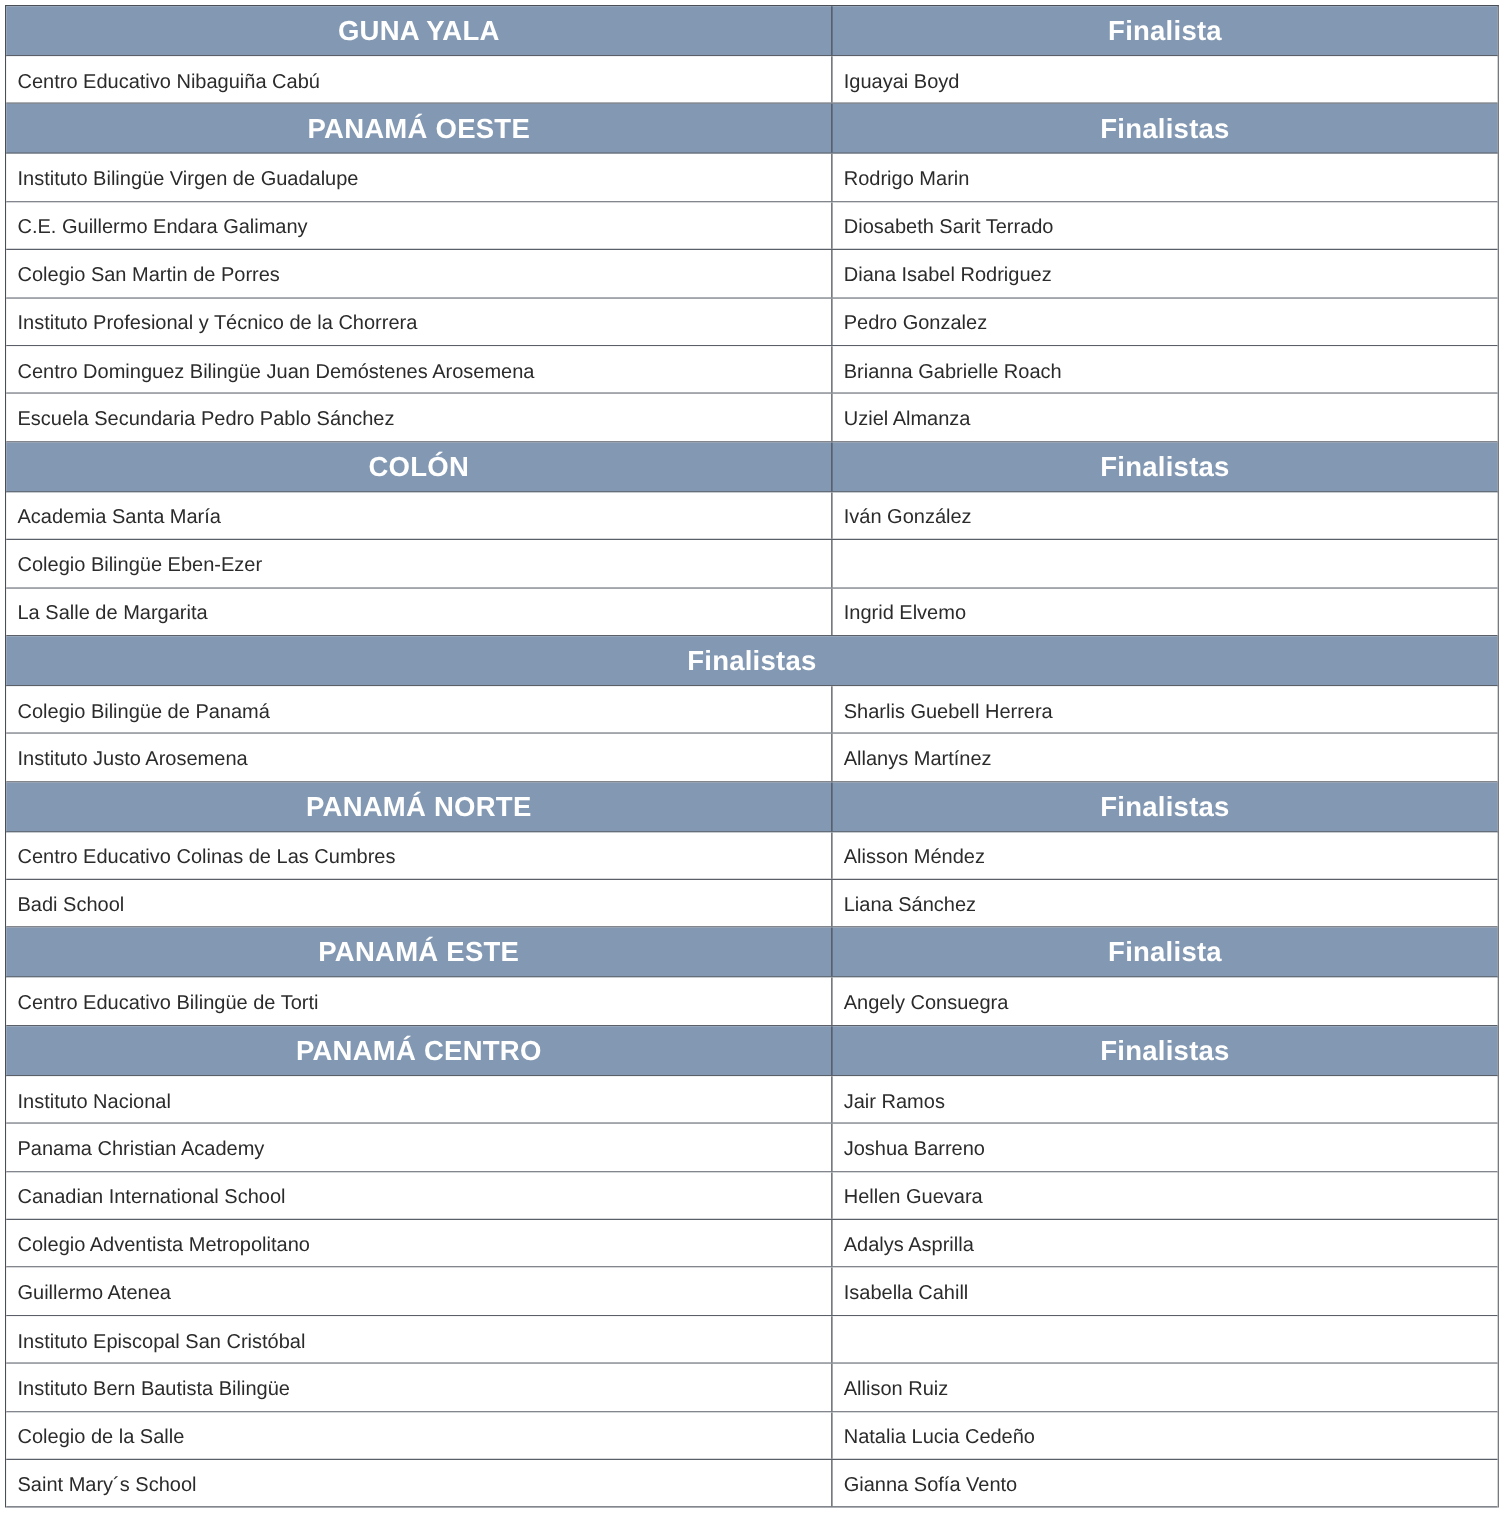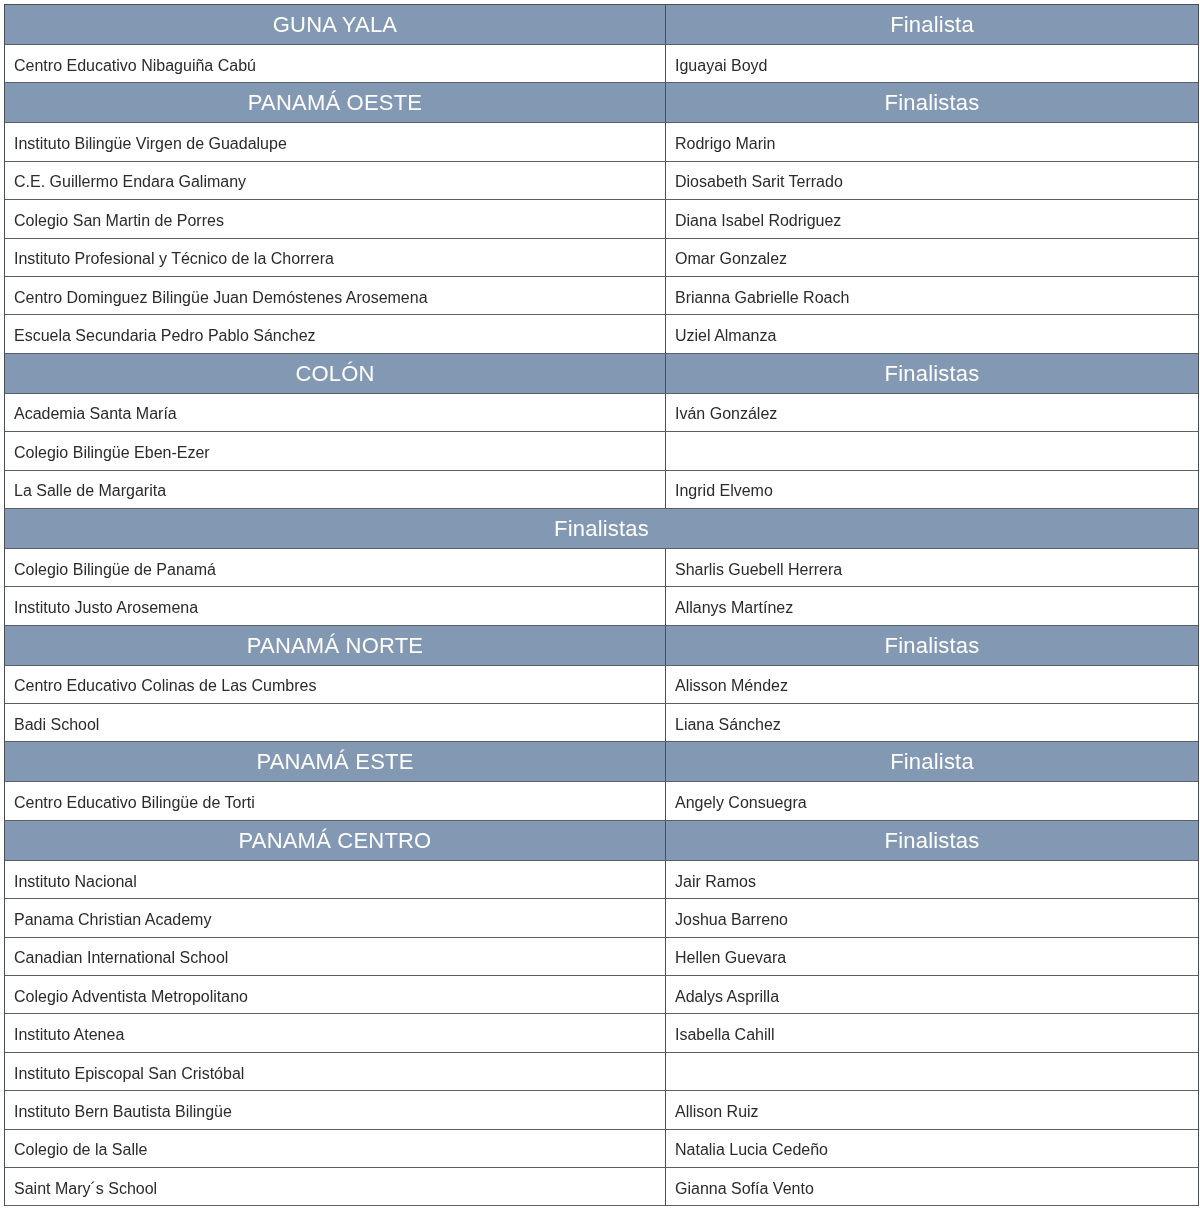--- a/index.html
+++ b/index.html
@@ -36,21 +36,21 @@
     }
     .c1 { width: 661px; border-right: 1.5px solid #4a4f57; }
     .c2 { flex: 1; }
     .row.header {
       height: 40px;
       background: #8399b3;
     }
     .row.header .cell {
       justify-content: center;
       color: #ffffff;
-      font-weight: normal;
+      font-weight: bold;
       font-size: 22px;
       letter-spacing: 0.2px;
       padding-top: 1px;
     }
     .row.data {
       height: 38.4px;
       background: #ffffff;
     }
     .row.data .cell {
       color: #2b2b2b;
@@ -85,21 +85,21 @@
   <div class="row data">
     <div class="cell c1">C.E. Guillermo Endara Galimany</div>
     <div class="cell c2">Diosabeth Sarit Terrado</div>
   </div>
   <div class="row data">
     <div class="cell c1">Colegio San Martin de Porres</div>
     <div class="cell c2">Diana Isabel Rodriguez</div>
   </div>
   <div class="row data">
     <div class="cell c1">Instituto Profesional y Técnico de la Chorrera</div>
-    <div class="cell c2">Omar Gonzalez</div>
+    <div class="cell c2">Pedro Gonzalez</div>
   </div>
   <div class="row data">
     <div class="cell c1">Centro Dominguez Bilingüe Juan Demóstenes Arosemena</div>
     <div class="cell c2">Brianna Gabrielle Roach</div>
   </div>
   <div class="row data">
     <div class="cell c1">Escuela Secundaria Pedro Pablo Sánchez</div>
     <div class="cell c2">Uziel Almanza</div>
   </div>
 
@@ -167,21 +167,21 @@
   </div>
   <div class="row data">
     <div class="cell c1">Canadian International School</div>
     <div class="cell c2">Hellen Guevara</div>
   </div>
   <div class="row data">
     <div class="cell c1">Colegio Adventista Metropolitano</div>
     <div class="cell c2">Adalys Asprilla</div>
   </div>
   <div class="row data">
-    <div class="cell c1">Instituto Atenea</div>
+    <div class="cell c1">Guillermo Atenea</div>
     <div class="cell c2">Isabella Cahill</div>
   </div>
   <div class="row data">
     <div class="cell c1">Instituto Episcopal San Cristóbal</div>
   </div>
   <div class="row data">
     <div class="cell c1">Instituto Bern Bautista Bilingüe</div>
     <div class="cell c2">Allison Ruiz</div>
   </div>
   <div class="row data">

